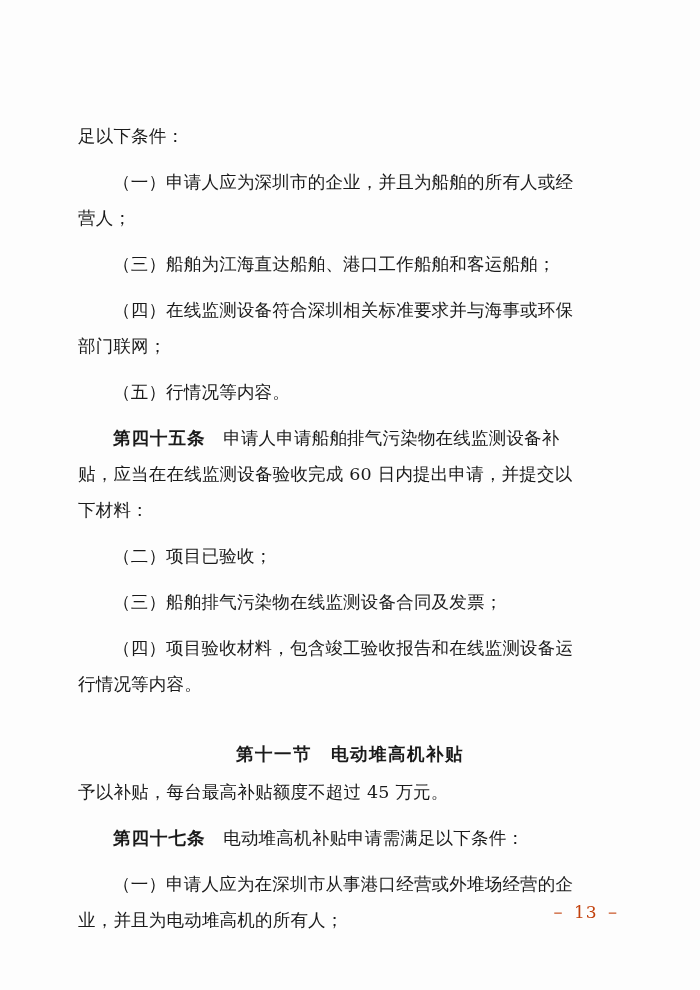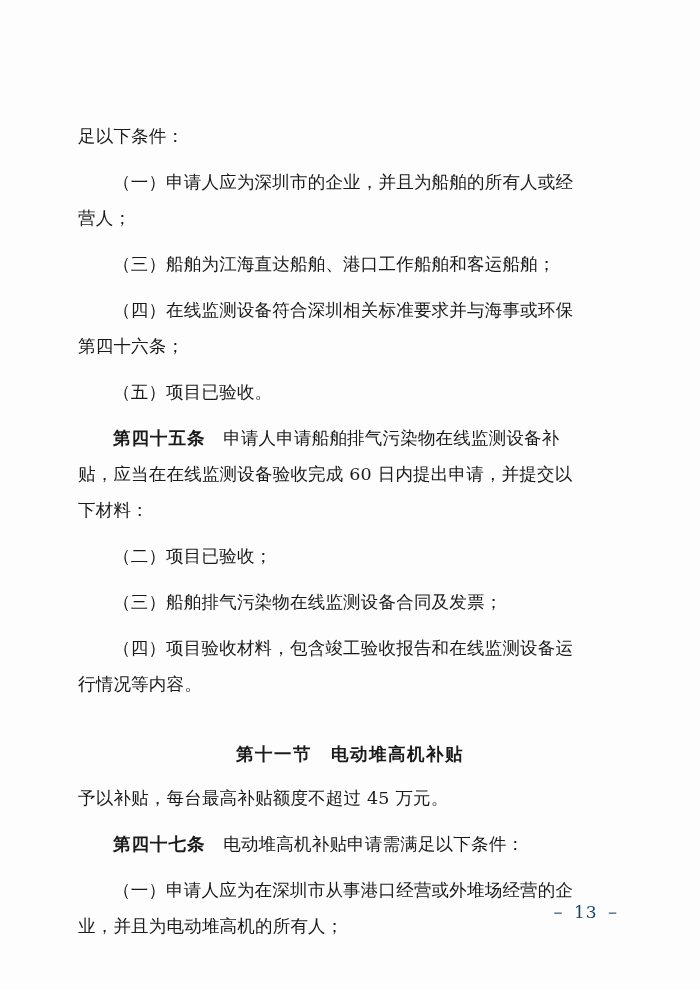--- a/index.html
+++ b/index.html
@@ -43,50 +43,50 @@
     font-family: "DejaVu Serif", "Liberation Serif", serif;
     font-weight: bold;
     letter-spacing: 1px;
   }
   .section-heading {
     text-align: center;
     text-indent: 0;
     font-weight: bold;
     letter-spacing: 1.5px;
     margin-top: 34px;
-    margin-bottom: 8px;
+    margin-bottom: 2px;
   }
   .gap-before {
     margin-top: 0px;
   }
   .page-number {
     position: absolute;
     left: 0;
     right: 78px;
     bottom: 66px;
     text-align: right;
     font-size: 17px;
     font-family: "DejaVu Serif", "Liberation Serif", serif;
     letter-spacing: 1px;
-    color: #0c4a6e;
+    color: #c2410c;
   }
 </style>
 </head>
 <body>
 
 <div class="page">
   <div class="doc-body">
 
     <p class="para-noindent">足以下条件：</p>
     <p class="para">（一）申请人应为深圳市的企业，并且为船舶的所有人或经</p>
     <p class="para-noindent">营人；</p>
     <p class="para">（三）船舶为江海直达船舶、港口工作船舶和客运船舶；</p>
     <p class="para">（四）在线监测设备符合深圳相关标准要求并与海事或环保</p>
-    <p class="para-noindent">第四十六条；</p>
-    <p class="para">（五）项目已验收。</p>
+    <p class="para-noindent">部门联网；</p>
+    <p class="para">（五）行情况等内容。</p>
 
     <p class="para"><span class="art-label">第四十五条</span><span>　申请人申请船舶排气污染物在线监测设备补</span></p>
     <p class="para-noindent">贴，应当在在线监测设备验收完成 60 日内提出申请，并提交以</p>
     <p class="para-noindent">下材料：</p>
 
     <p class="para">（二）项目已验收；</p>
     <p class="para">（三）船舶排气污染物在线监测设备合同及发票；</p>
     <p class="para">（四）项目验收材料，包含竣工验收报告和在线监测设备运</p>
     <p class="para-noindent">行情况等内容。</p>
 

